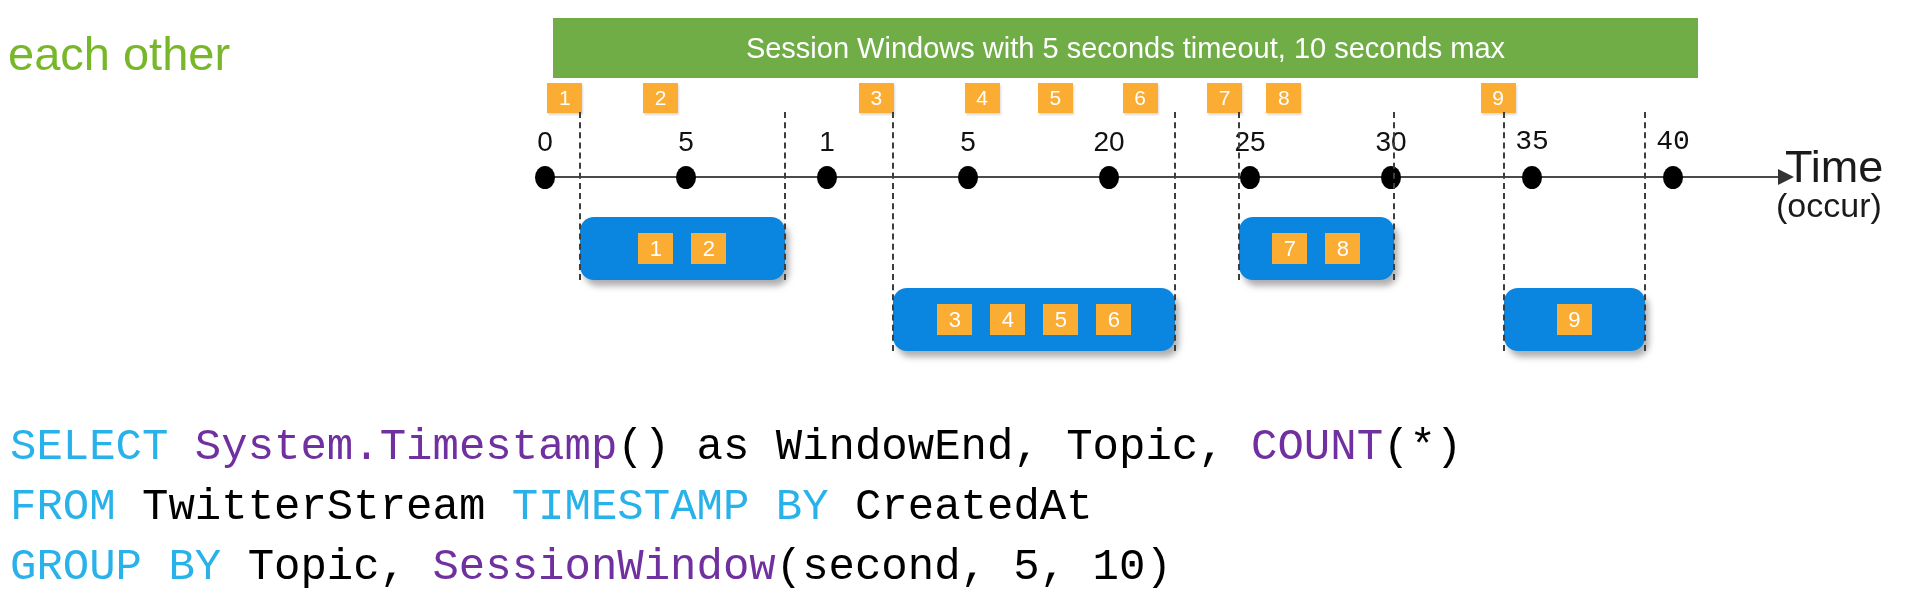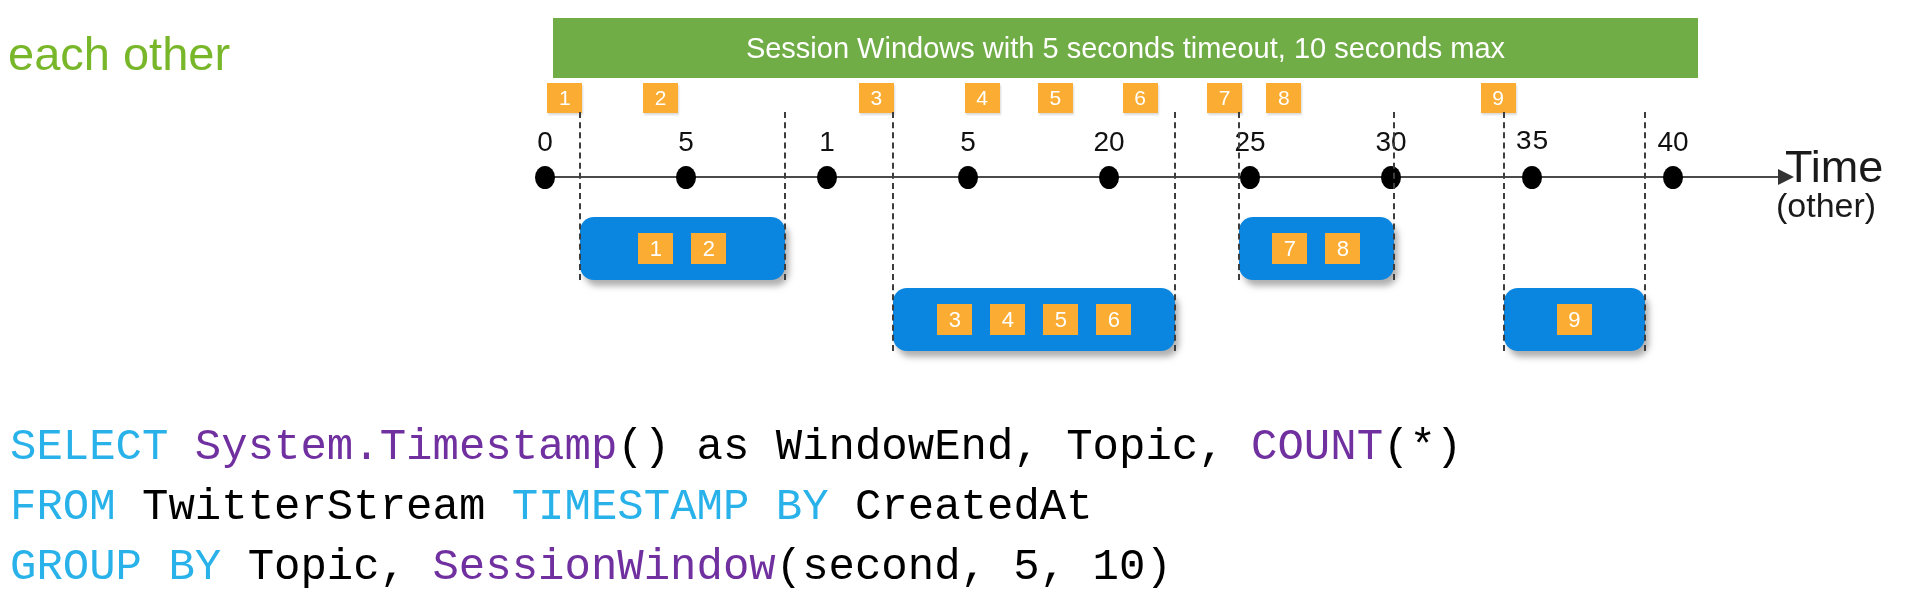--- a/index.html
+++ b/index.html
@@ -42,41 +42,41 @@
     <div style="position: static;">each other</div>
   </div>
 
 <div class="abs" id="banner" style="background: rgb(112, 173, 71); color: rgb(255, 255, 255);">
   <span>Session Windows with 5 seconds timeout, 10 seconds max</span>
 </div>
 
 <div class="abs" id="axis-line" style="left: 545px; width: 1233px; background: rgb(74, 74, 74);"></div>
 <div class="abs" id="axis-arrow" style="left: 1778px;"></div>
 <div class="abs" id="time-label-1">Time</div>
-<div class="abs" id="time-label-2">(other)</div>
+<div class="abs" id="time-label-2">(occur)</div>
 
 <div id="timeline-layer">
     <div class="abs dot" style="left: 535px; top: 166px; background: rgb(0, 0, 0);"></div>
     <div class="abs tick-label" style="left: 510px;">0</div>
     <div class="abs dot" style="left: 676px; top: 166px; background: rgb(0, 0, 0);"></div>
     <div class="abs tick-label" style="left: 651px;">5</div>
     <div class="abs dot" style="left: 817px; top: 166px; background: rgb(0, 0, 0);"></div>
     <div class="abs tick-label" style="left: 792px;">1</div>
     <div class="abs dot" style="left: 958px; top: 166px; background: rgb(0, 0, 0);"></div>
     <div class="abs tick-label" style="left: 933px;">5</div>
     <div class="abs dot" style="left: 1099px; top: 166px; background: rgb(0, 0, 0);"></div>
     <div class="abs tick-label" style="left: 1074px;">20</div>
     <div class="abs dot" style="left: 1240px; top: 166px; background: rgb(0, 0, 0);"></div>
     <div class="abs tick-label" style="left: 1215px;">25</div>
     <div class="abs dot" style="left: 1381px; top: 166px; background: rgb(0, 0, 0);"></div>
     <div class="abs tick-label" style="left: 1356px;">30</div>
     <div class="abs dot" style="left: 1522px; top: 166px; background: rgb(0, 0, 0);"></div>
     <div class="abs tick-label" style="left: 1497px; font-family: Liberation Mono, monospace;">35</div>
     <div class="abs dot" style="left: 1663px; top: 166px; background: rgb(0, 0, 0);"></div>
-    <div class="abs tick-label" style="left: 1638px;">40</div>
+    <div class="abs tick-label" style="left: 1638px; font-family: Liberation Mono, monospace;">40</div>
     <div class="abs event-chip" style="left: 547.24px; background: rgb(251, 172, 51);">1</div>
     <div class="abs event-chip" style="left: 643.12px; background: rgb(251, 172, 51);">2</div>
     <div class="abs event-chip" style="left: 858.85px; background: rgb(251, 172, 51);">3</div>
     <div class="abs event-chip" style="left: 964.6px; background: rgb(251, 172, 51);">4</div>
     <div class="abs event-chip" style="left: 1037.92px; background: rgb(251, 172, 51);">5</div>
     <div class="abs event-chip" style="left: 1122.52px; background: rgb(251, 172, 51);">6</div>
     <div class="abs event-chip" style="left: 1207.12px; background: rgb(251, 172, 51);">7</div>
     <div class="abs event-chip" style="left: 1266.34px; background: rgb(251, 172, 51);">8</div>
     <div class="abs event-chip" style="left: 1480.66px; background: rgb(251, 172, 51);">9</div>
   </div>

